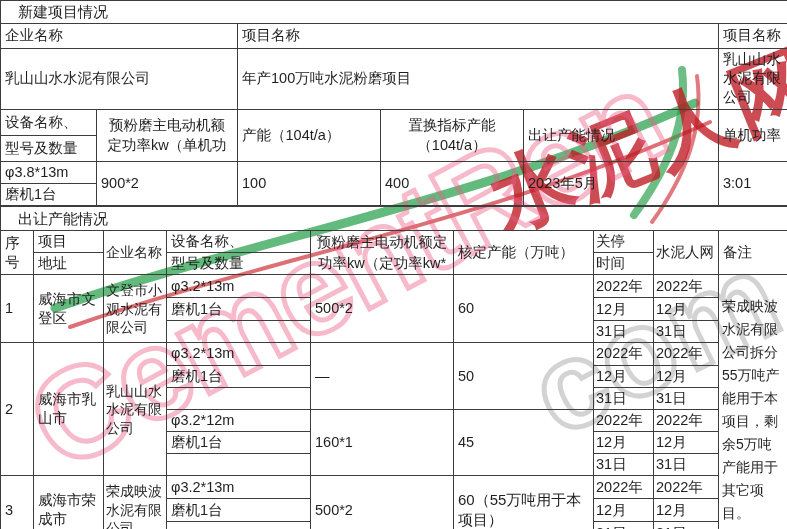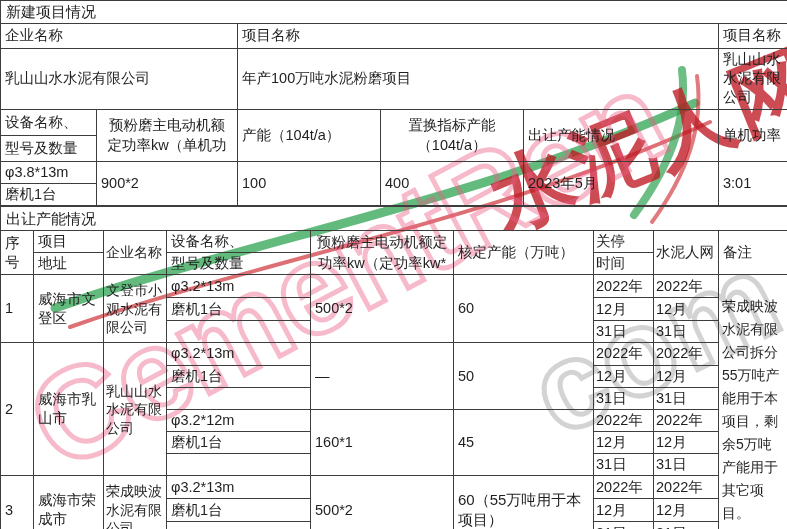--- a/index.html
+++ b/index.html
@@ -15,21 +15,21 @@
   .wm-en{left:40px;top:360px;font-size:128px;transform:rotate(-28deg);
          color:transparent;-webkit-text-stroke:5px rgba(233,90,130,0.42);letter-spacing:-2px;}
   .wm-com{left:540px;top:330px;font-size:122px;transform:rotate(-26deg);
           color:transparent;-webkit-text-stroke:5px rgba(140,140,140,0.38);letter-spacing:2px;}
 
   
   table{border-collapse:collapse;table-layout:fixed;width:787px;
         position:relative;z-index:1;background:transparent;}
   td{border:1px solid #3d3d3d;padding:1px 4px;font-size:14.5px;line-height:1.32;
      vertical-align:middle;text-align:left;word-break:break-all;overflow:hidden;}
-  .sect{font-size:15px;padding-left:5px;}
+  .sect{font-size:15px;padding-left:17px;}
   .tight{padding:1px 2px;font-size:14px;}
   .datecell{padding:1px 2px;}
   .note{line-height:23px;font-size:14px;padding:1px 3px;}
   .cap-wrap{font-size:15px;}
   .hline{line-height:1.4;text-align:center;}
   tr.h19{height:19px} tr.h20{height:20px} tr.h21{height:21px} tr.h22{height:22px}
   tr.h23{height:23px} tr.h24{height:24px} tr.h25{height:25px} tr.h26{height:26px}
   tr.h61{height:61px}
 </style>
 </head>

